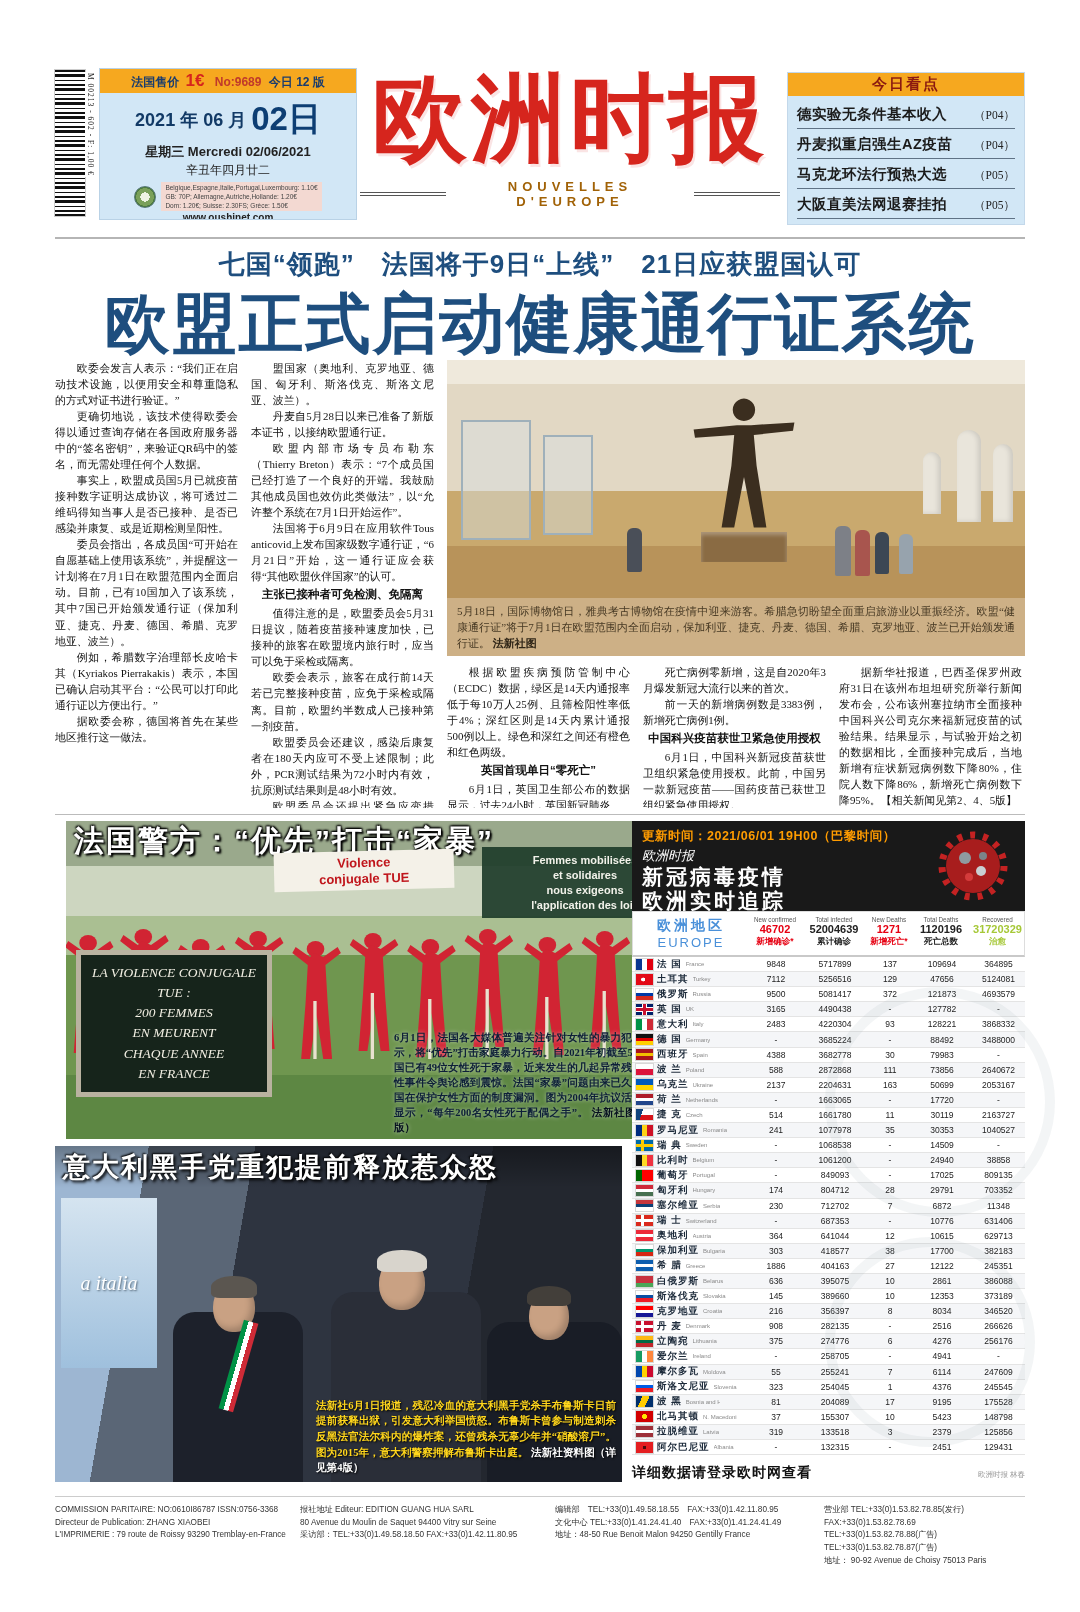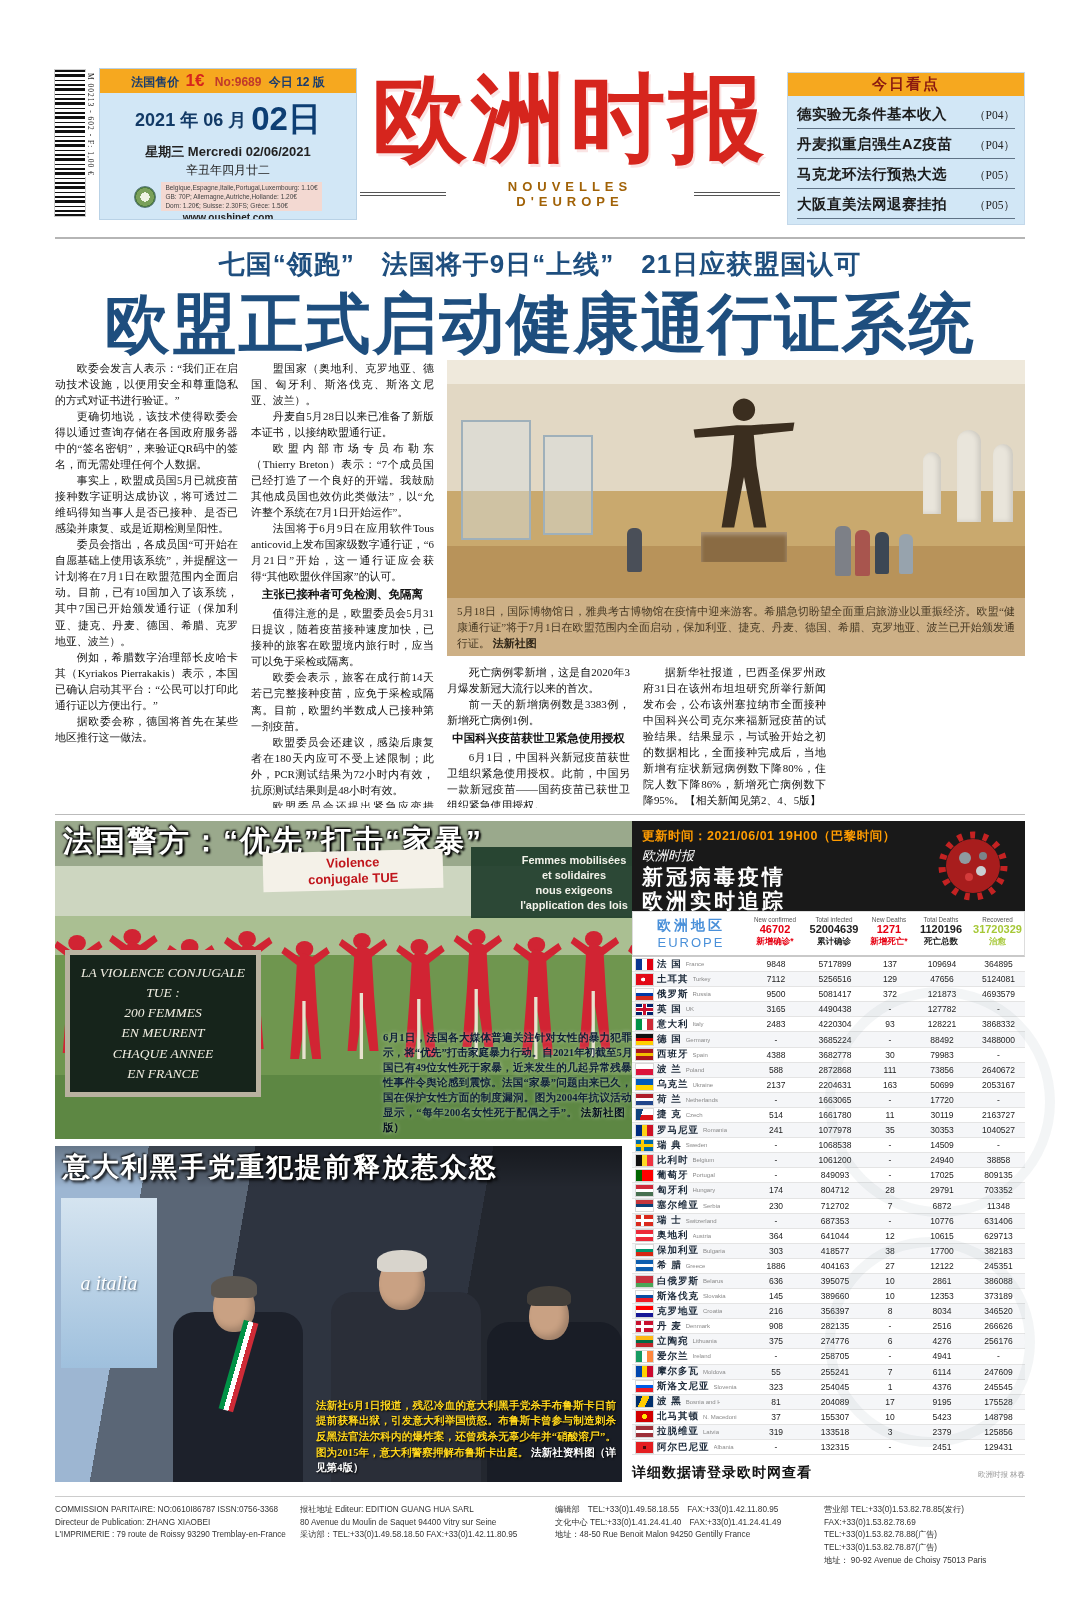--- a/index.html
+++ b/index.html
@@ -61,21 +61,21 @@
   .vis{position:absolute;border-radius:6px 6px 2px 2px}
   .pedestal{position:absolute;left:254px;bottom:36px;width:86px;height:30px;background:#8a6b43;box-shadow:inset 0 3px 4px rgba(255,255,255,.3)}
   .statue{position:absolute;left:227px;bottom:60px;width:140px;height:150px}
   .photo-caption{background:#cdb086;color:#463823;padding:6px 10px 5px;font-size:11px;line-height:1.45;height:58px;text-align:justify}
   .photo-credit{font-weight:900;color:#2e2416}
   .right-cols{display:flex;gap:13px;margin-top:8px;flex:1;overflow:hidden}
 
   .hr1{position:absolute;left:55px;top:814px;width:970px;border-top:1px solid #bbb}
 
   
-  .fv{position:absolute;left:55px;top:821px;width:626px;height:318px;overflow:hidden;
+  .fv{position:absolute;left:66px;top:821px;width:626px;height:318px;overflow:hidden;
     background:linear-gradient(#9aa98c 0 14%,#cdd6c0 14% 30%,#aabf92 30% 42%,#6f964f 42% 80%,#5d8743 80%)}
   .fv-title{position:absolute;left:8px;top:0;font-size:30px;font-weight:900;color:#fff;letter-spacing:2px;
     text-shadow:2px 2px 2px #000,-1px -1px 2px #000,1px -1px 2px #000}
   .banner-green{position:absolute;right:4px;top:26px;width:206px;background:rgba(31,61,43,.93);color:#f2f2ea;
     padding:6px 8px;font-size:11px;font-weight:bold;line-height:1.35;text-align:center}
   .banner-white{position:absolute;left:208px;top:30px;width:180px;background:#f4f1e8;color:#c0161c;padding:4px 6px;
     font-weight:900;font-size:13px;text-align:center;transform:rotate(-1.5deg);line-height:1.2}
   .chalk{position:absolute;left:10px;bottom:42px;width:196px;background:#16241b;border:5px solid #b9b2a0;
     padding:8px 6px;color:#f3f0e4;font-style:italic;text-align:center;font-size:13.5px;line-height:1.5}
   .sils{position:absolute;left:0;top:108px;width:100%;height:130px}
@@ -245,20 +245,25 @@
         <svg class="statue" viewBox="0 0 100 100">
           <path d="M50 4 a8 8 0 1 1 -0.1 0 M14 26 L45 23 L55 23 L86 21 L85 27 L57 30 L59 52 L66 96 L57 96 L50 60 L43 96 L34 96 L41 52 L43 30 L15 32 Z" fill="#3b2e1f"></path>
         </svg>
       </div>
       <div class="photo-caption">
         <span>5月18日，国际博物馆日，雅典考古博物馆在疫情中迎来游客。希腊急切盼望全面重启旅游业以重振经济。欧盟“健康通行证”将于7月1日在欧盟范围内全面启动，保加利亚、捷克、丹麦、德国、希腊、克罗地亚、波兰已开始颁发通行证。</span>
         <span class="photo-credit">法新社图</span>
       </div>
       <div class="right-cols">
           <div class="col">
+            <p class="para">根据欧盟疾病预防管制中心（ECDC）数据，绿区是14天内通报率低于每10万人25例、且筛检阳性率低于4%；深红区则是14天内累计通报500例以上。绿色和深红之间还有橙色和红色两级。</p>
+            <div class="subhead">英国首现单日“零死亡”</div>
+            <p class="para">6月1日，英国卫生部公布的数据显示，过去24小时，英国新冠肺炎</p>
+          </div>
+          <div class="col">
             <p class="para">死亡病例零新增，这是自2020年3月爆发新冠大流行以来的首次。</p>
             <p class="para">前一天的新增病例数是3383例，新增死亡病例1例。</p>
             <div class="subhead">中国科兴疫苗获世卫紧急使用授权</div>
             <p class="para">6月1日，中国科兴新冠疫苗获世卫组织紧急使用授权。此前，中国另一款新冠疫苗——国药疫苗已获世卫组织紧急使用授权。</p>
           </div>
           <div class="col">
             <p class="para">据新华社报道，巴西圣保罗州政府31日在该州布坦坦研究所举行新闻发布会，公布该州塞拉纳市全面接种中国科兴公司克尔来福新冠疫苗的试验结果。结果显示，与试验开始之初的数据相比，全面接种完成后，当地新增有症状新冠病例数下降80%，住院人数下降86%，新增死亡病例数下降95%。【相关新闻见第2、4、5版】</p>
           </div>
         </div>
     </div>

